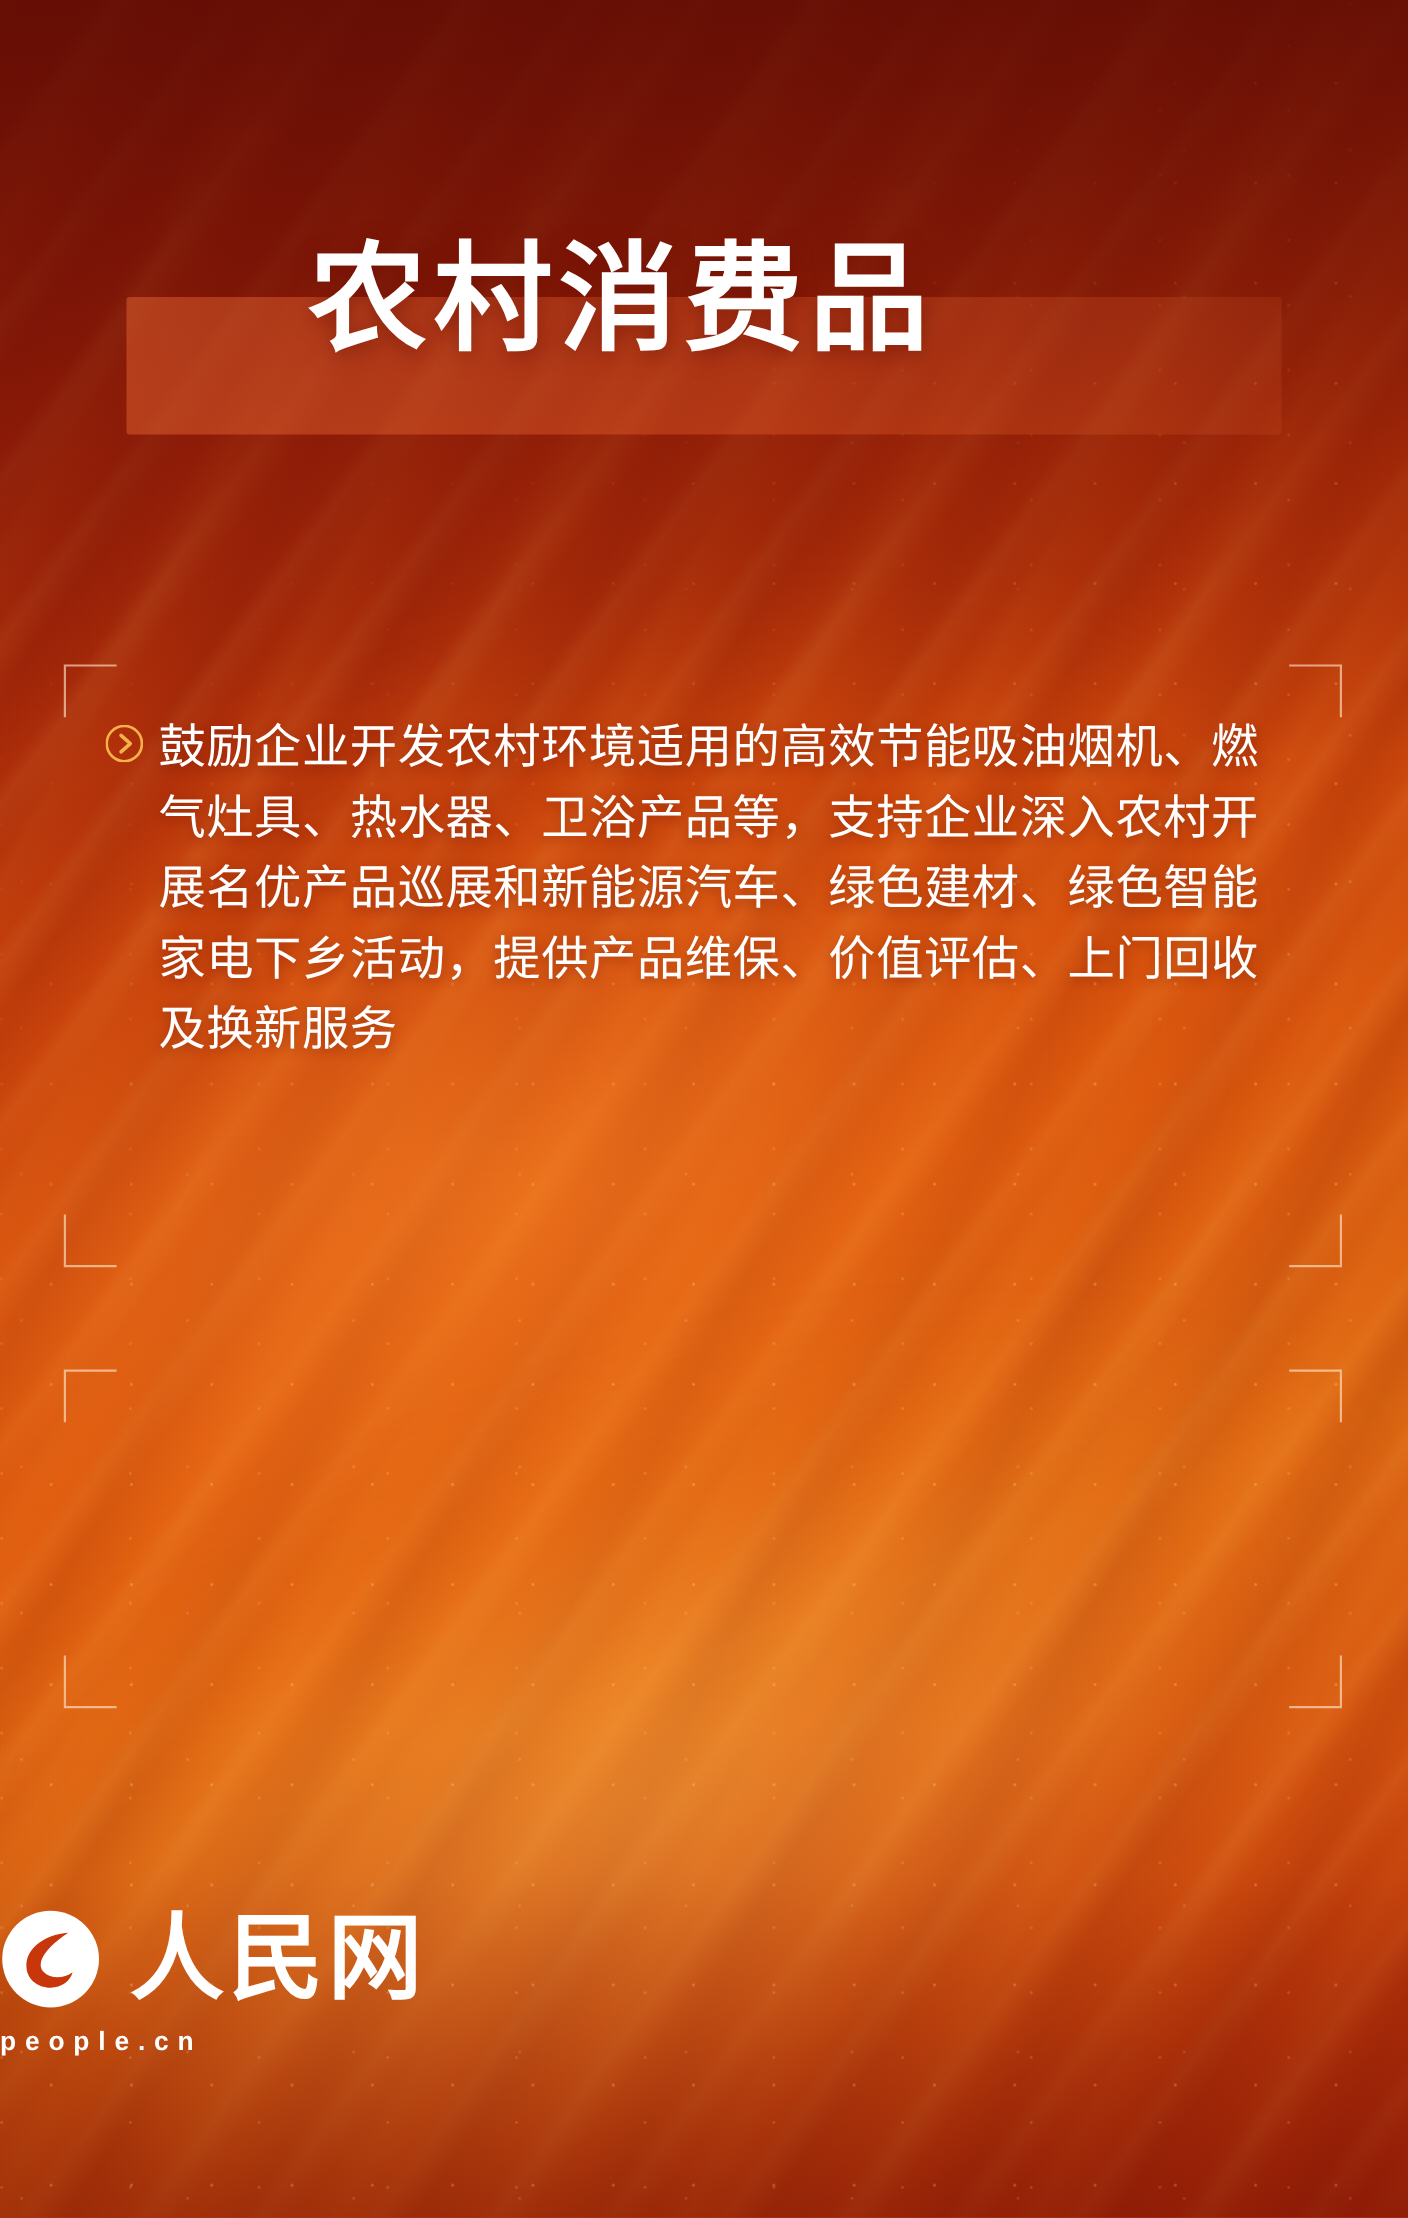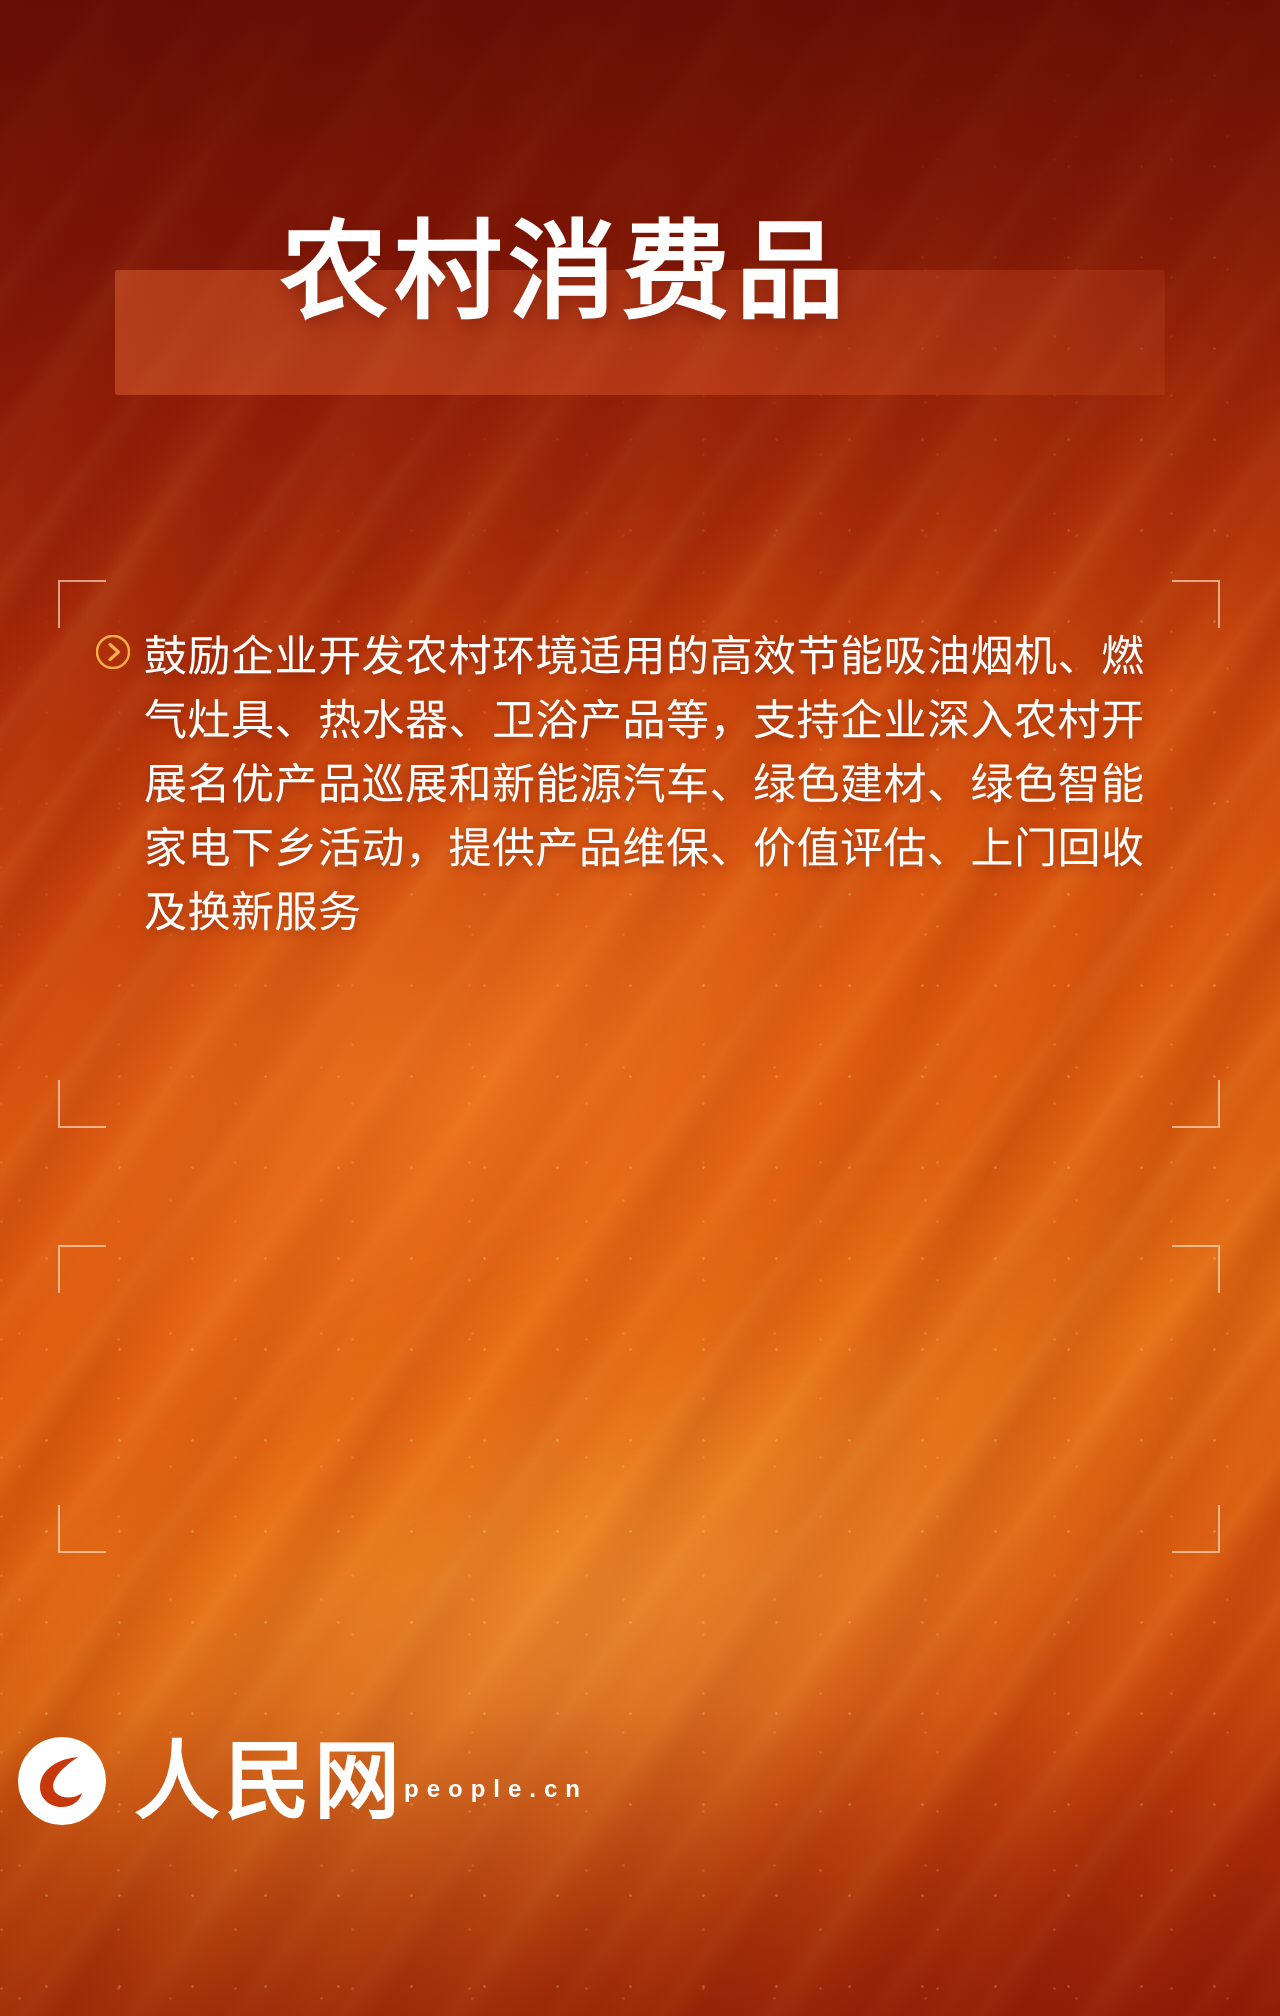--- a/index.html
+++ b/index.html
@@ -169,32 +169,31 @@
   .bullet-text {
     flex: 1 1 auto;
     color: #ffffff;
     font-size: 43px;
     line-height: 64px;
     letter-spacing: 0.5px;
     text-shadow: 0 3px 10px rgba(110,20,5,0.45);
     font-family: "Liberation Sans", "DejaVu Sans", sans-serif;
   }
 
-  #card1 { left: 58px; top: 580px; width: 1162px; height: 548px; }
+  #card1 { left: 58px; top: 604px; width: 1162px; height: 548px; }
   #card2 { left: 58px; top: 1245px; width: 1162px; height: 308px; }
 
   
   .logo-wrap {
     position: absolute;
-    left: 16px;
+    left: 0;
     right: 0;
     top: 1735px;
     display: flex;
-    flex-direction: row;
-    align-items: center;
+    flex-direction: column;
   }
   .logo-row {
     display: flex;
     align-items: center;
     gap: 26px;
   }
   .logo-mark {
     width: 92px;
     height: 92px;
   }

